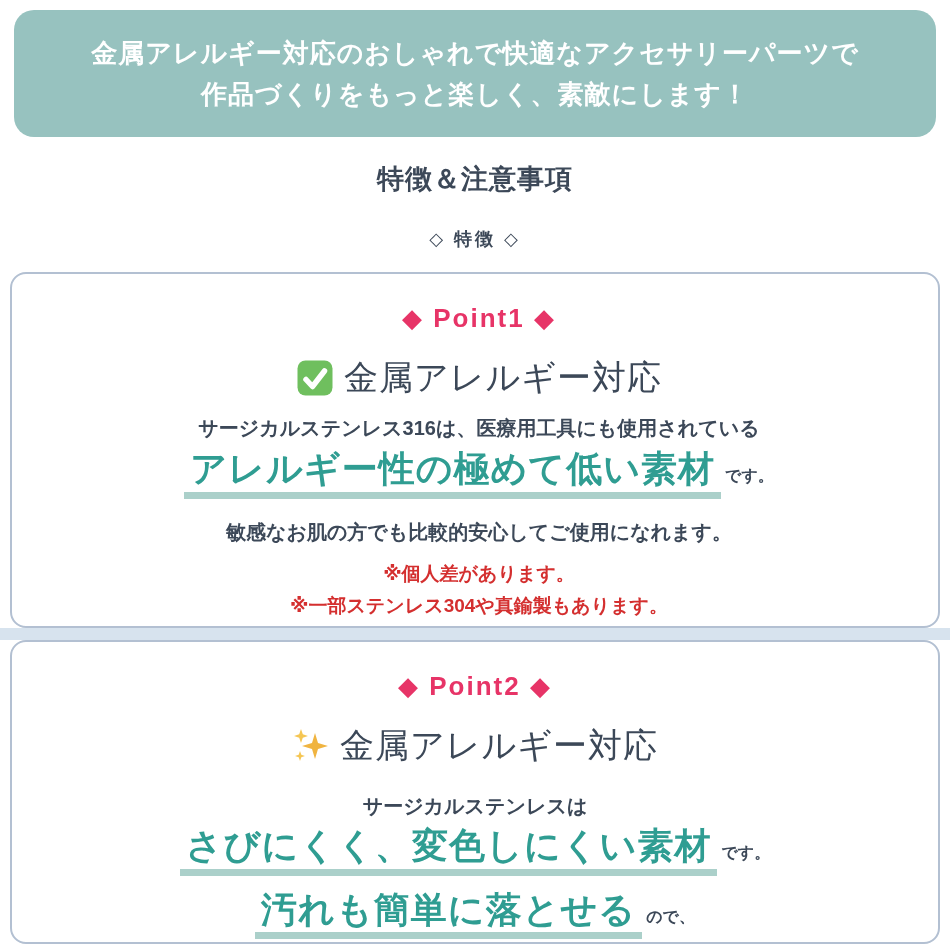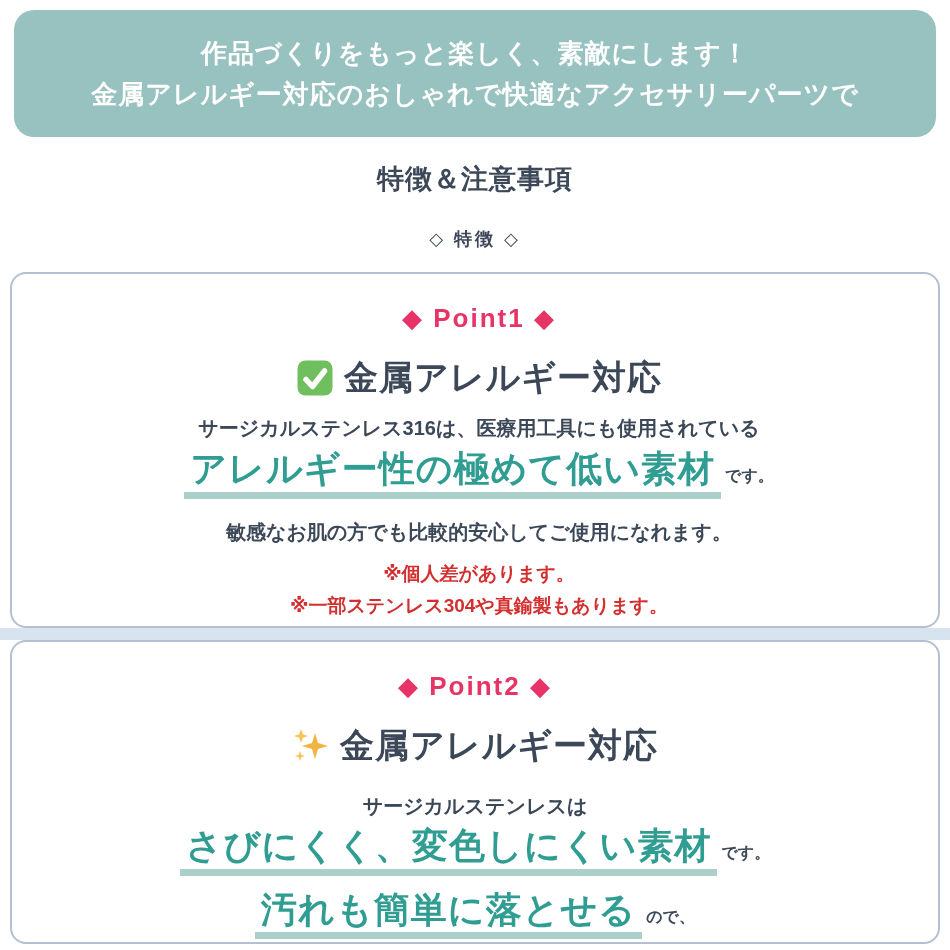--- a/index.html
+++ b/index.html
@@ -62,21 +62,21 @@
     font-weight:bold;
     letter-spacing:2px;
   }
   .card-heading{
     margin-top:21px;
     display:flex;
     align-items:center;
     justify-content:center;
     gap:10px;
     font-size:34px;
-    font-weight:bold;
+    font-weight:normal;
     color:var(--text-dark,#3c4858);
     letter-spacing:1px;
   }
   .card-heading .icon{display:inline-flex;width:38px;height:38px;}
   .card-heading .icon svg{width:100%;height:100%;}
 
   .body-line{
     margin:0;
     font-size:20px;
     font-weight:bold;
@@ -114,22 +114,22 @@
 
   .card2 .hl-row1{margin-top:6px;}
   .card2 .hl-row2{margin-top:14px;}
 </style>
 </head>
 <body>
 
 <div class="page">
 
   <div class="banner">
+    <div>金属アレルギー対応のおしゃれで快適なアクセサリーパーツで</div>
     <div>作品づくりをもっと楽しく、素敵にします！</div>
-    <div>金属アレルギー対応のおしゃれで快適なアクセサリーパーツで</div>
   </div>
 
   <h1 class="section-title">特徴＆注意事項</h1>
   <div class="section-subtitle">◇ 特徴 ◇</div>
 
   <section class="card card1">
     <div class="point-label">◆ Point1 ◆</div>
     <div class="card-heading">
       <span class="icon">
         <svg viewBox="0 0 38 38" xmlns="http://www.w3.org/2000/svg">

